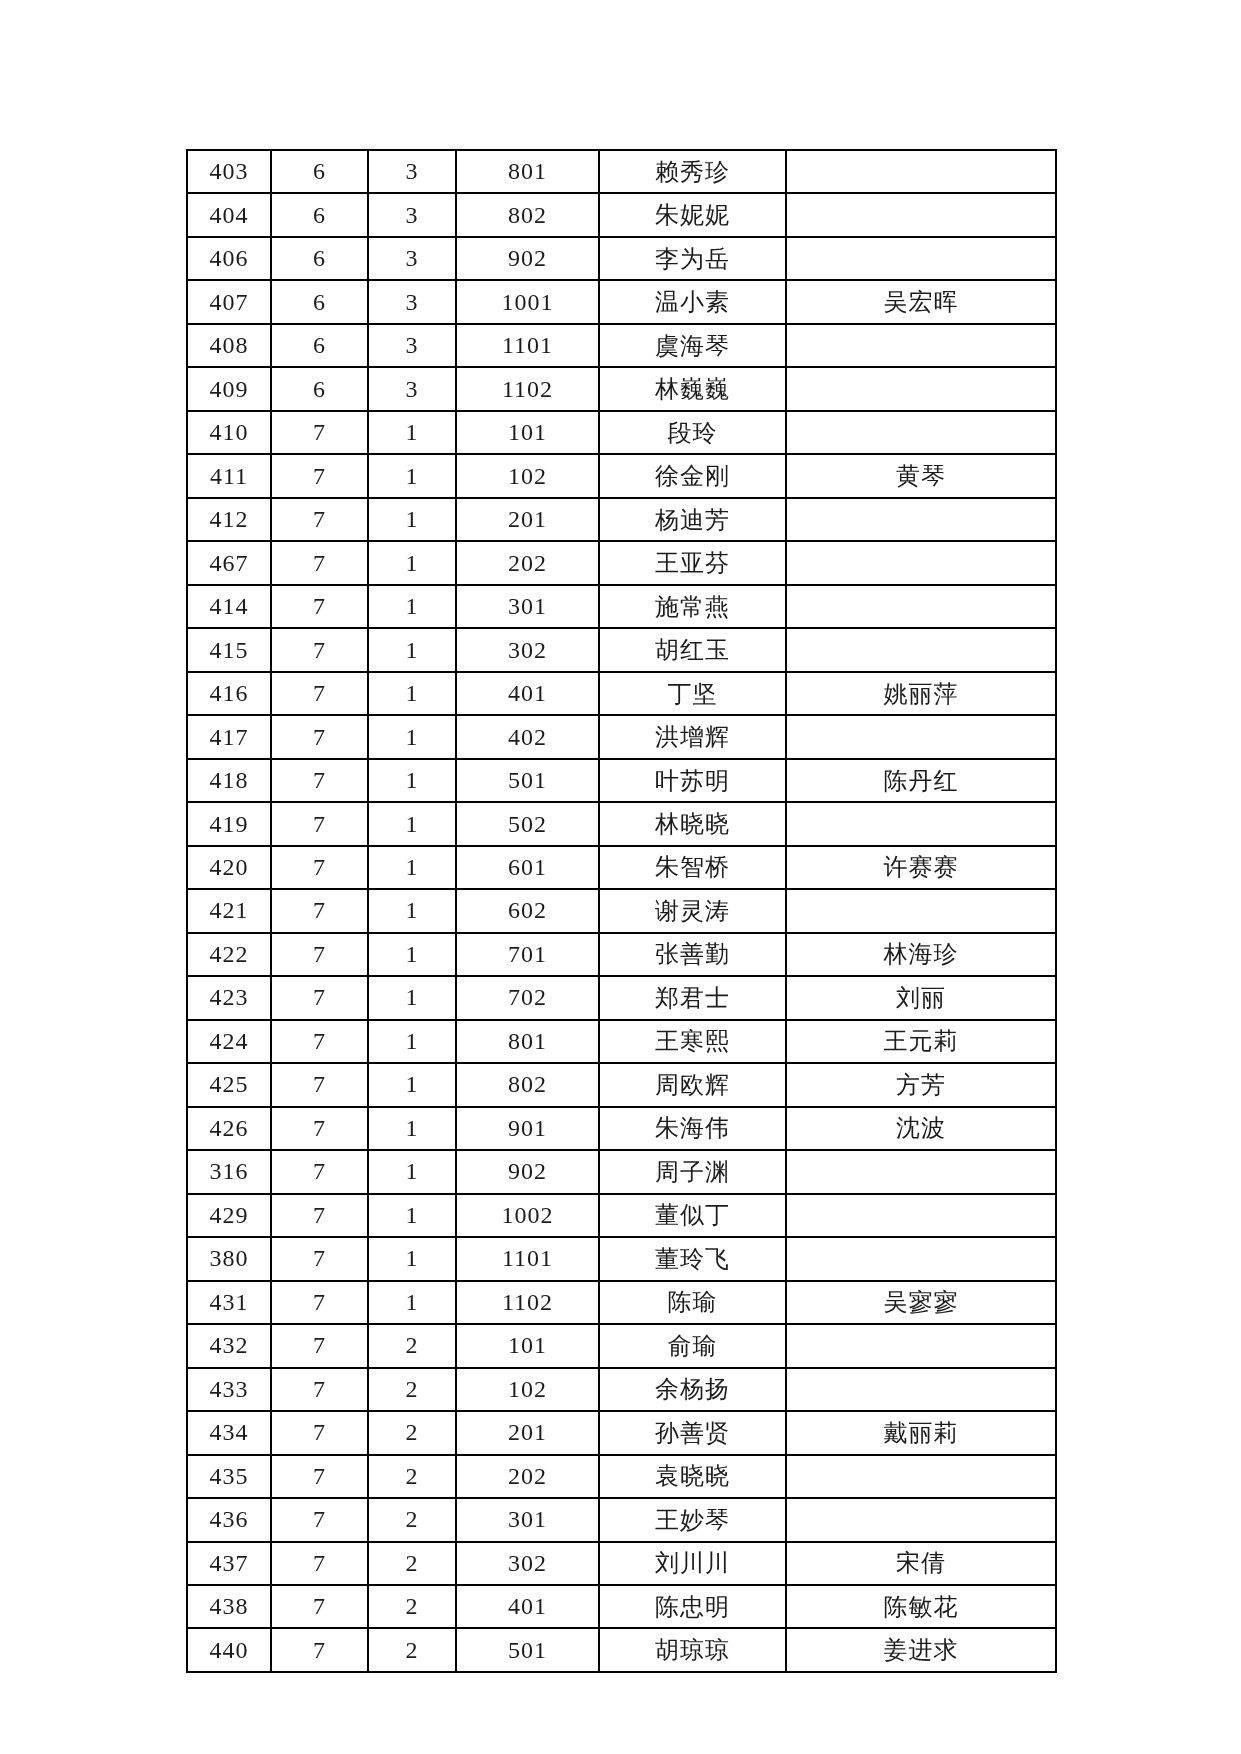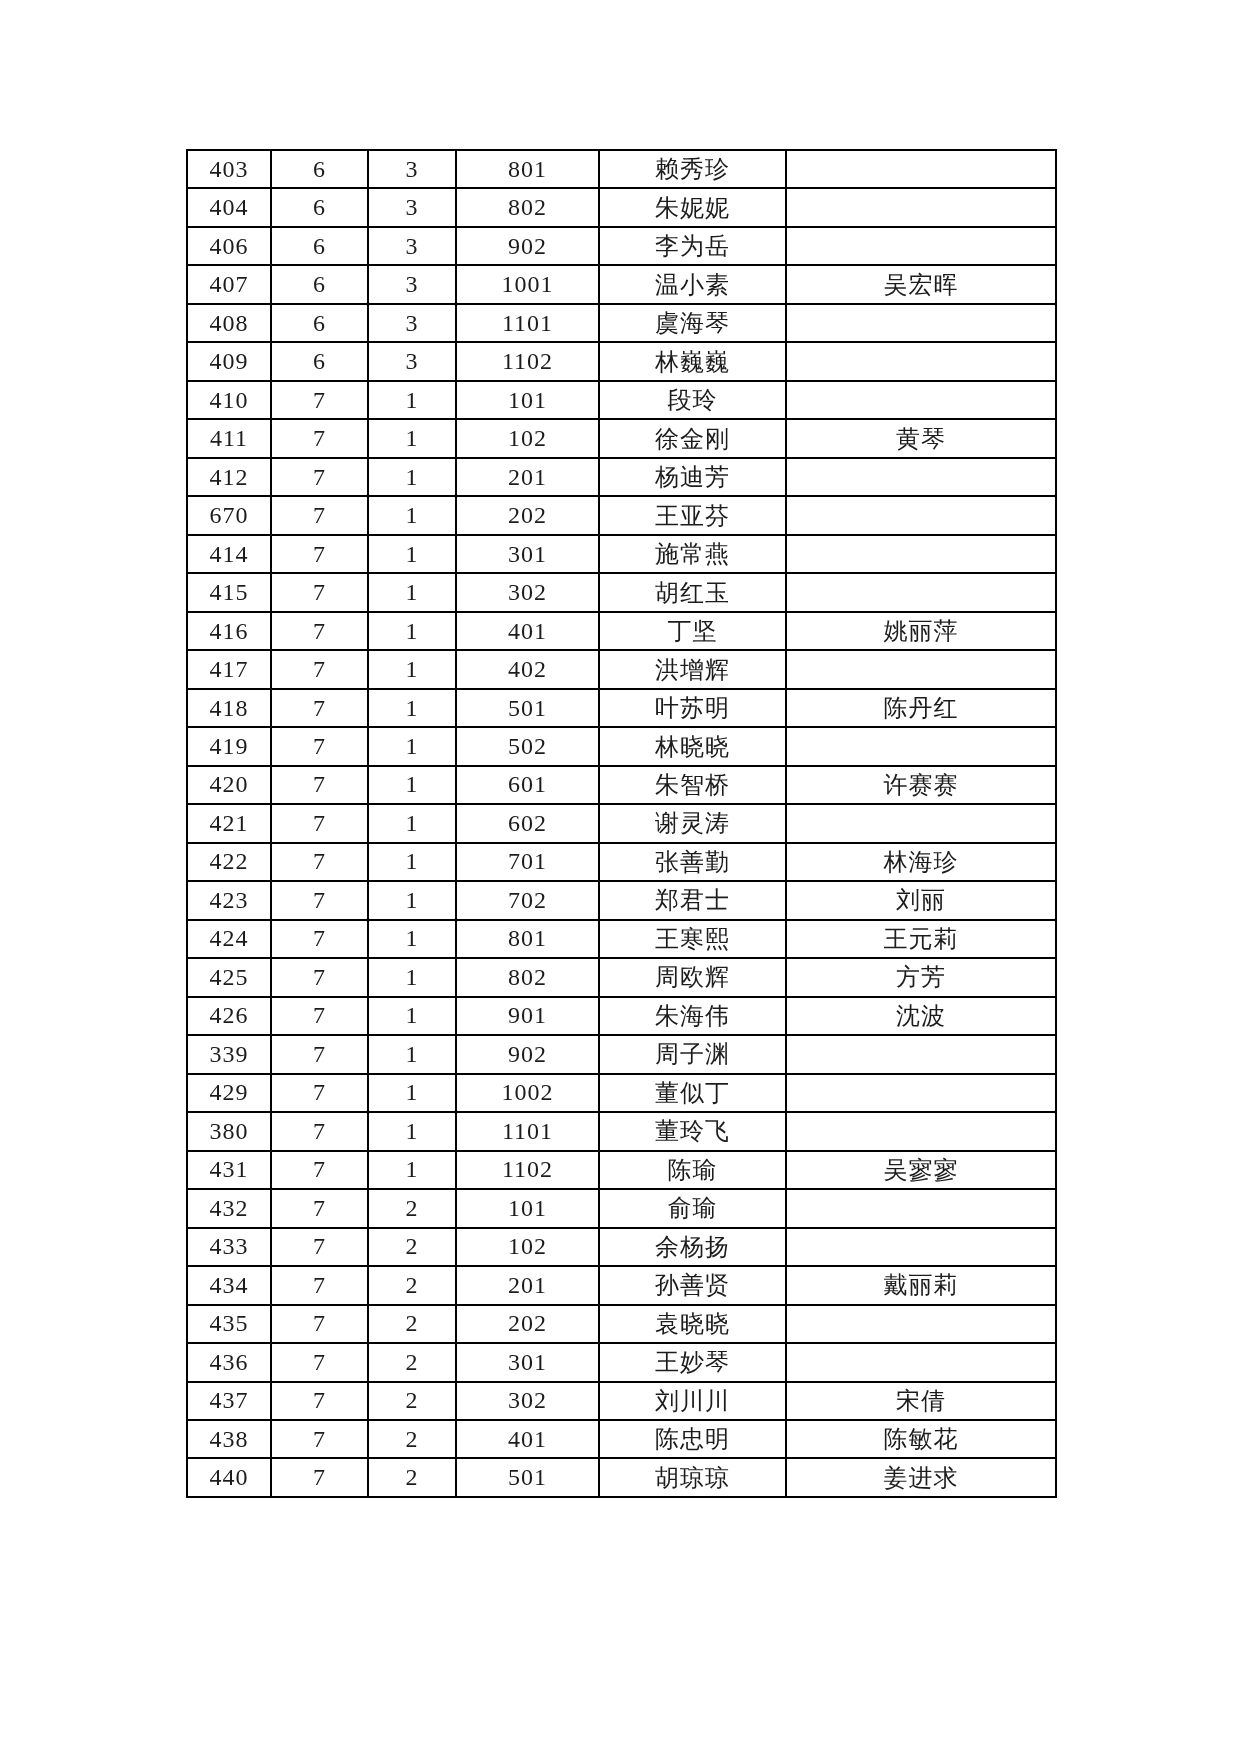--- a/index.html
+++ b/index.html
@@ -13,21 +13,21 @@
     height: 1754px;
     background: #ffffff;
     overflow: hidden;
     font-family: "Liberation Serif", "DejaVu Serif", serif;
   }
   table.doc-table {
     position: absolute;
     left: 186px;
     top: 149px;
     width: 869px;
-    height: 1349px;
+    height: 1524px;
     border-collapse: collapse;
     table-layout: fixed;
   }
   table.doc-table td {
     border: 2px solid #000000;
     text-align: center;
     vertical-align: middle;
     font-size: 24px;
     color: #1c1c1c;
     padding: 0;
@@ -116,21 +116,21 @@
         </tr>
         <tr>
           <td>412</td>
           <td>7</td>
           <td>1</td>
           <td>201</td>
           <td>杨迪芳</td>
           <td></td>
         </tr>
         <tr>
-          <td>670</td>
+          <td>467</td>
           <td>7</td>
           <td>1</td>
           <td>202</td>
           <td>王亚芬</td>
           <td></td>
         </tr>
         <tr>
           <td>414</td>
           <td>7</td>
           <td>1</td>
@@ -228,21 +228,21 @@
         </tr>
         <tr>
           <td>426</td>
           <td>7</td>
           <td>1</td>
           <td>901</td>
           <td>朱海伟</td>
           <td>沈波</td>
         </tr>
         <tr>
-          <td>339</td>
+          <td>316</td>
           <td>7</td>
           <td>1</td>
           <td>902</td>
           <td>周子渊</td>
           <td></td>
         </tr>
         <tr>
           <td>429</td>
           <td>7</td>
           <td>1</td>

